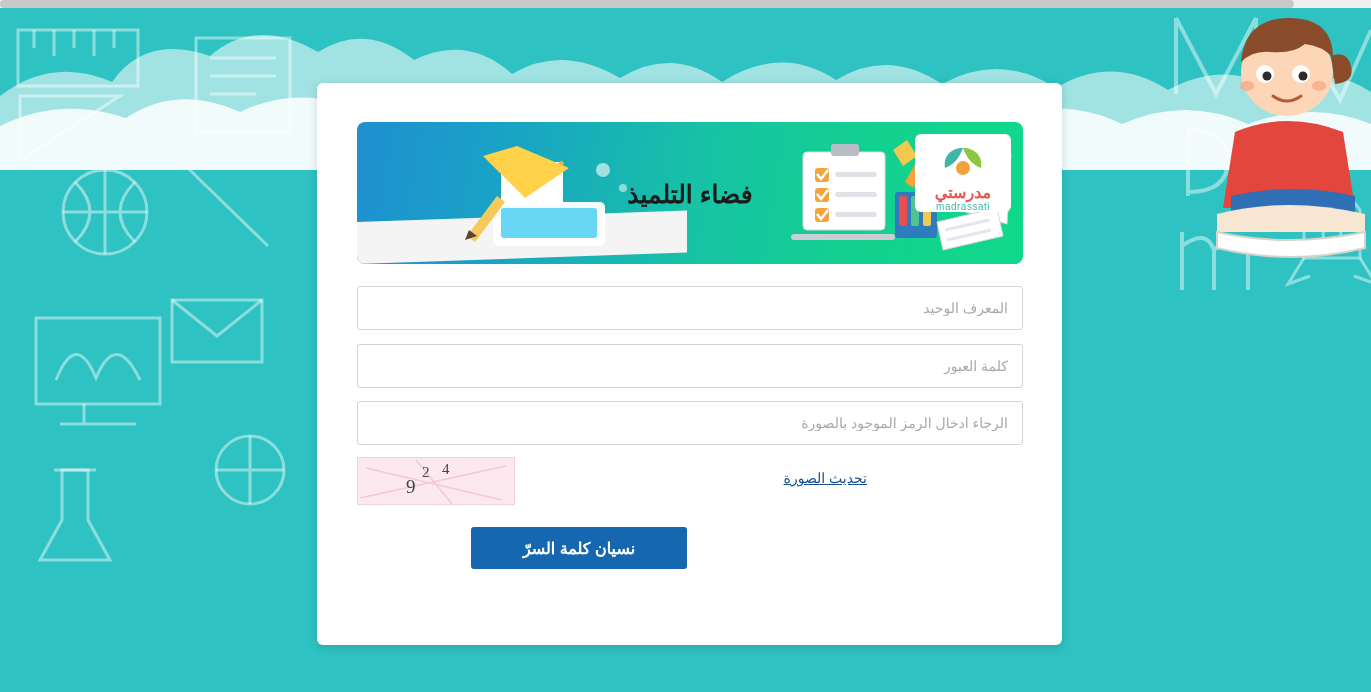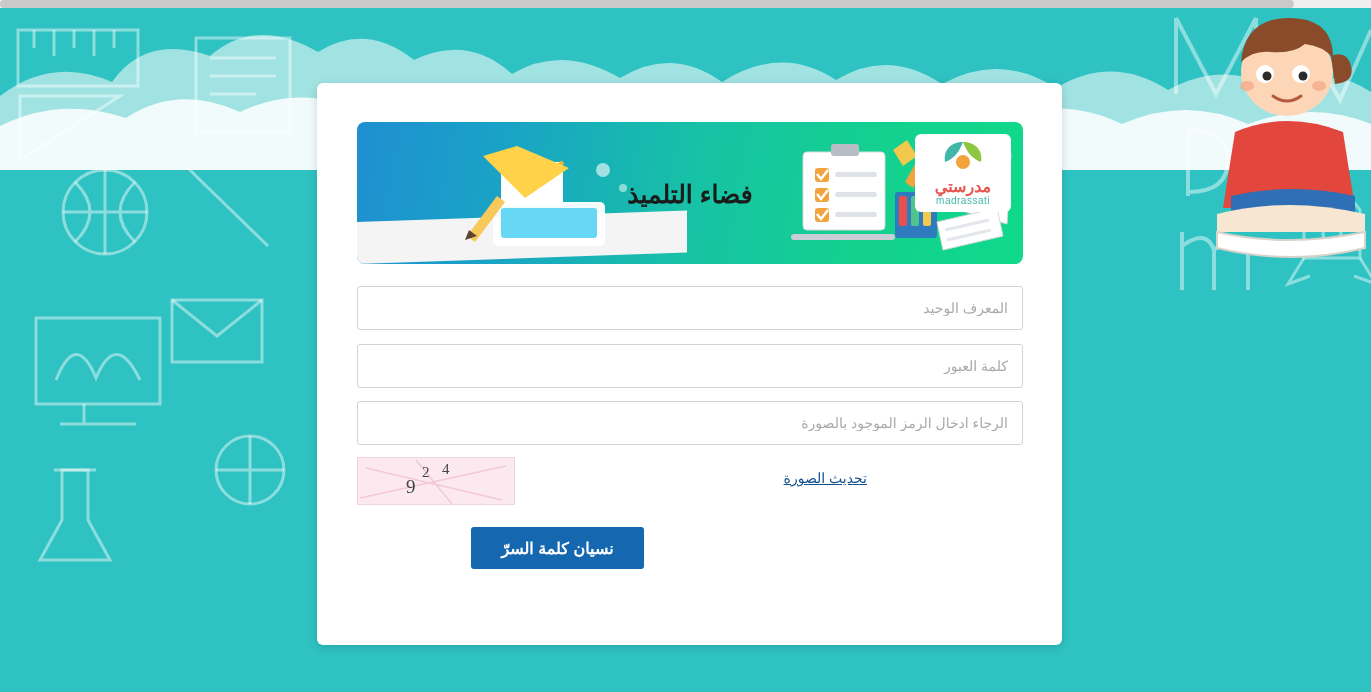--- a/index.html
+++ b/index.html
@@ -76,21 +76,21 @@
   }
   .logo {
     position: absolute;
     right: 12px;
     top: 12px;
     width: 96px;
     height: 78px;
     background: #ffffff;
     border-radius: 6px;
     text-align: center;
-    padding-top: 6px;
+    padding-top: 12px;
   }
   .logo .logo-word {
     color: #e8564f;
     font-size: 16px;
     font-weight: bold;
     line-height: 16px;
     margin-top: 1px;
   }
   .logo .logo-sub {
     color: #3fb6a8;
@@ -165,21 +165,21 @@
   }
   #btn-login {
     left: 432px;
     top: 452px;
     width: 216px;
     height: 42px;
   }
   #btn-forgot {
     left: 154px;
     top: 444px;
-    width: 173px;
+    width: 216px;
     height: 42px;
   }
 
   .scrollbar-top {
     position: absolute;
     top: 0; left: 0; right: 0;
     height: 8px;
     background: #efefef;
     z-index: 20;
   }

